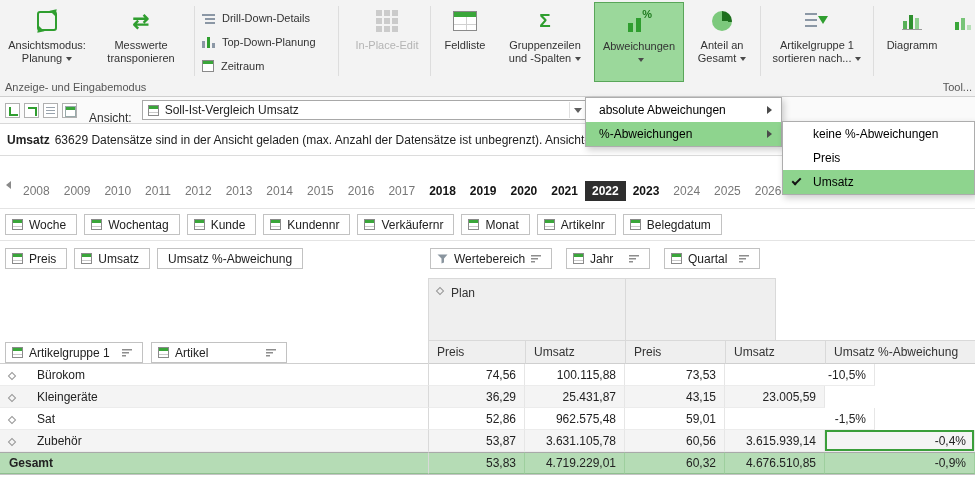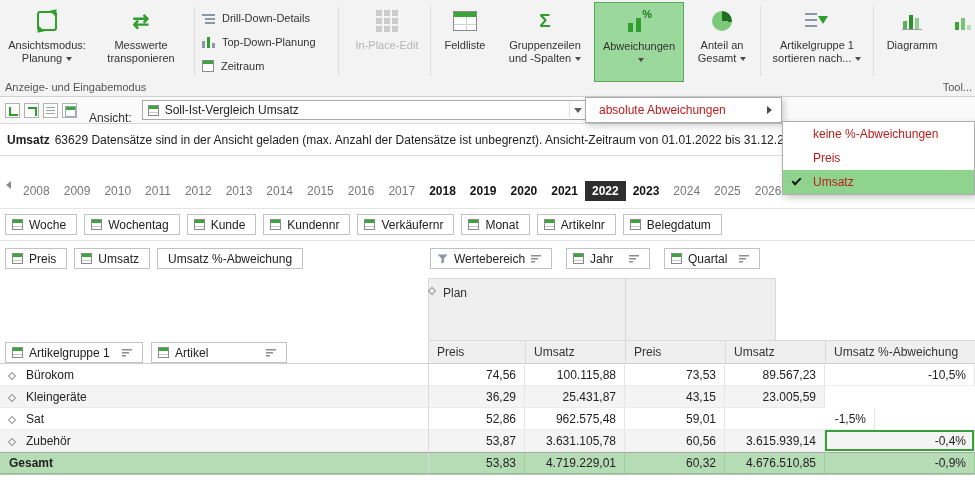--- a/index.html
+++ b/index.html
@@ -72,40 +72,40 @@
   .chip{display:inline-flex;align-items:center;gap:6px;height:21px;padding:0 10px 0 6px;border:1px solid #c2c2c2;background:#fff;font-size:12px;color:#222;white-space:nowrap}
   .chip.noicon{padding-left:10px}
   .chip.spread{justify-content:space-between}
   .cl{display:flex;align-items:center;gap:6px}
   .ic-sort{width:10px;height:8px;flex:none;background:linear-gradient(#8d8d8d,#8d8d8d) 0 0/10px 1.5px no-repeat,linear-gradient(#8d8d8d,#8d8d8d) 0 3px/7px 1.5px no-repeat,linear-gradient(#8d8d8d,#8d8d8d) 0 6px/4px 1.5px no-repeat}
   .measrow{position:absolute;top:248px;left:5px;display:flex;gap:7px}
   .filters{position:absolute;top:248px;left:430px;display:flex;gap:14px}
 
   
   .gband{position:absolute;left:428px;top:278px;height:62px;display:flex;border-left:1px solid #d9d9d9;border-top:1px solid #d9d9d9}
-  .gcell{background:#efefef;border-right:1px solid #d9d9d9;padding:7px 0;display:flex;gap:8px;align-items:flex-start;color:#333}
+  .gcell{background:#efefef;border-right:1px solid #d9d9d9;padding:7px 8px;display:flex;gap:8px;align-items:flex-start;color:#333}
   .colhead{position:absolute;left:428px;top:340px;height:24px;display:flex;border-left:1px solid #d9d9d9}
   .ccell{background:#efefef;border-right:1px solid #d9d9d9;border-top:1px solid #d9d9d9;border-bottom:1px solid #cfcfcf;display:flex;align-items:center;padding:0 8px;color:#333}
   .rowchips{position:absolute;top:342px;left:5px;display:flex;gap:8px}
   .headline{position:absolute;top:363px;left:0;width:428px;height:1px;background:#cfcfcf}
   .dia{width:6px;height:6px;border:1px solid #979797;transform:rotate(45deg);display:inline-block;flex:none;margin-top:2px}
   .trow{position:absolute;left:0;width:975px;height:22px;display:flex}
-  .lcell{width:428px;display:flex;align-items:center;padding-left:9px;gap:11px;border-bottom:1px solid #ececec;background:#fff}
+  .lcell{width:428px;display:flex;align-items:center;padding-left:9px;gap:22px;border-bottom:1px solid #ececec;background:#fff}
   .vcell{display:flex;align-items:center;justify-content:flex-end;padding:0 8px;border-right:1px solid #e6e6e6;border-bottom:1px solid #ececec;background:#fff}
   .vcell.first{border-left:1px solid #d9d9d9}
   .w97{width:97px}.w100{width:100px}.w150{width:150px}
   .trow.alt .lcell,.trow.alt .vcell{background:#f4f4f4}
   .trow.total .lcell,.trow.total .vcell{background:#b5dcb5;border-bottom:1px solid #8fbf8f;border-right-color:#9ecf9e;border-top:1px solid #a9a9a9}
   .trow.total .lbl{font-weight:bold}
   .vcell.focus{box-shadow:inset 0 0 0 2px #3a9e3a;background:#f2f9f2}
   .tbline{position:absolute;left:0;top:474px;width:975px;height:1px;background:#c4c4c4}
 
   
   .menu{position:absolute;background:#fff;border:1px solid #adadad;box-shadow:2px 3px 7px rgba(0,0,0,.2);z-index:99}
-  .mitem{height:24px;display:flex;align-items:center;justify-content:space-between;padding:0 9px 0 13px;color:#b91c1c;cursor:default}
+  .mitem{height:24px;display:flex;align-items:center;justify-content:space-between;padding:0 9px 0 13px;color:#000000;cursor:default}
   .mitem.hl{background:#8ed48e}
   .rarrow{width:0;height:0;border-top:4px solid transparent;border-bottom:4px solid transparent;border-left:5px solid #4a4a4a}
   .menu.sub .mitem{justify-content:flex-start;padding-left:30px;position:relative}
   .check{position:absolute;left:9px;top:8px;width:9px;height:5px;border-left:2px solid #141414;border-bottom:2px solid #141414;transform:rotate(-45deg)}
 </style>
 </head>
 <body>
 
 <div class="screen">
 
@@ -391,21 +391,20 @@
   </div>
 
   <div class="trow" style="top:364px">
     <div class="lcell">
         <span class="dia"></span>
         <span class="lbl">Bürokom</span>
       </div>
     <div class="vcell first w97">74,56</div>
     <div class="vcell w100">100.115,88</div>
     <div class="vcell w100">73,53</div>
-    <div class="vcell w100">89.567,23</div>
     <div class="vcell w150">-10,5%</div>
   </div>
 
   <div class="trow alt" style="top:386px">
     <div class="lcell">
         <span class="dia"></span>
         <span class="lbl">Kleingeräte</span>
       </div>
     <div class="vcell first w97">36,29</div>
     <div class="vcell w100">25.431,87</div>
@@ -447,20 +446,24 @@
     <div class="vcell w150">-0,9%</div>
   </div>
 
   <div class="tbline"></div>
 
   <div class="menu" style="left:585px;top:97px;width:197px">
     <div class="mitem">
       <span>absolute Abweichungen</span>
       <span class="rarrow"></span>
     </div>
+    <div class="mitem hl">
+      <span>%-Abweichungen</span>
+      <span class="rarrow"></span>
+    </div>
   </div>
 
   <div class="menu sub" style="left:782px;top:121px;width:193px">
     <div class="mitem">
       <span>keine %-Abweichungen</span>
     </div>
     <div class="mitem">
       <span>Preis</span>
     </div>
     <div class="mitem hl">

